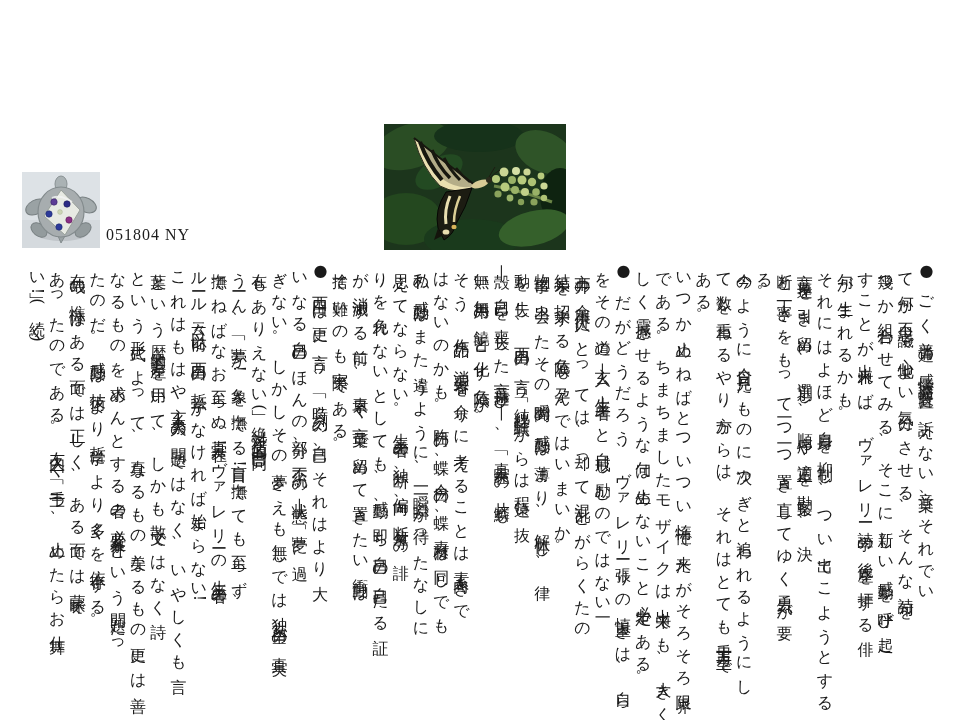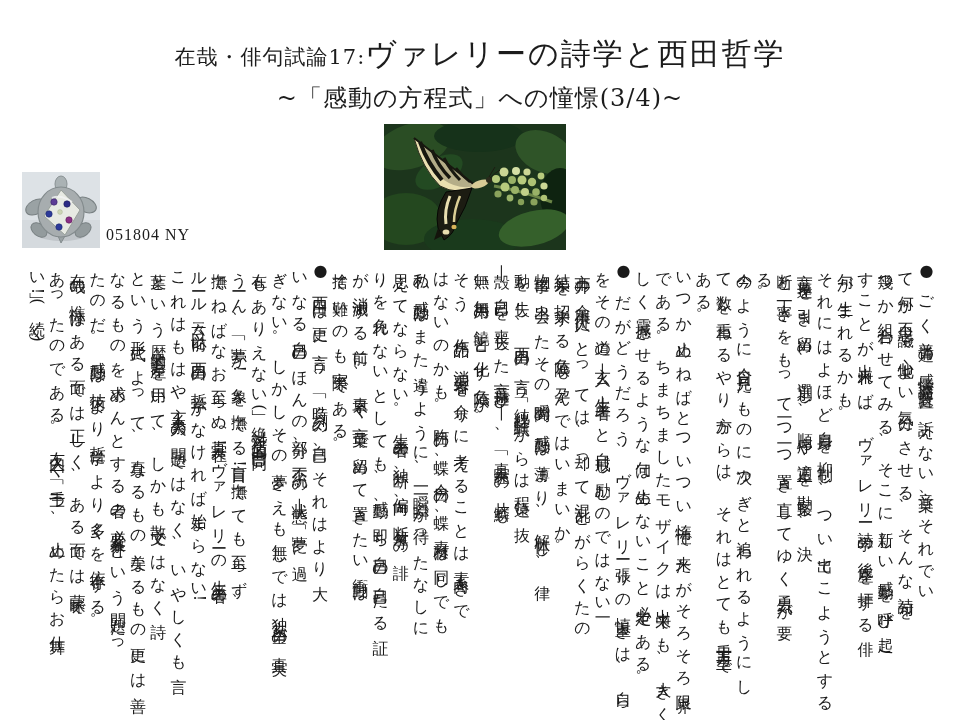--- a/index.html
+++ b/index.html
@@ -41,24 +41,20 @@
     letter-spacing:4.2px;        
     white-space:nowrap;
     margin:0;
   }
 </style>
 </head>
 <body>
 
 <div class="slide">
 
-  <div class="title-row">
-    <span class="title-prefix">在哉・俳句試論17:</span><span class="title-main">ヴァレリーの詩学と西田哲学</span>
-  </div>
-  <div class="subtitle">~「感動の方程式」への憧憬(3/4)~</div>
 
   <div class="turtle-photo">
     <svg viewBox="0 0 78 76">
       <rect x="0" y="0" width="78" height="76" fill="#dde2e6"></rect>
       <rect x="0" y="48" width="78" height="28" fill="#cdd3d7" opacity="0.55"></rect>
       <ellipse cx="40" cy="62" rx="25" ry="7" fill="#b6bcc0" opacity="0.7"></ellipse>
 
       <ellipse cx="14" cy="35" rx="11" ry="7" fill="#9aa2a4" stroke="#798183" stroke-width="1" transform="rotate(-28 14 35)"></ellipse>
       <ellipse cx="64" cy="33" rx="11" ry="7" fill="#a3abad" stroke="#798183" stroke-width="1" transform="rotate(26 64 33)"></ellipse>
       <ellipse cx="17" cy="58" rx="9" ry="6" fill="#939b9d" stroke="#798183" stroke-width="1" transform="rotate(38 17 58)"></ellipse>

